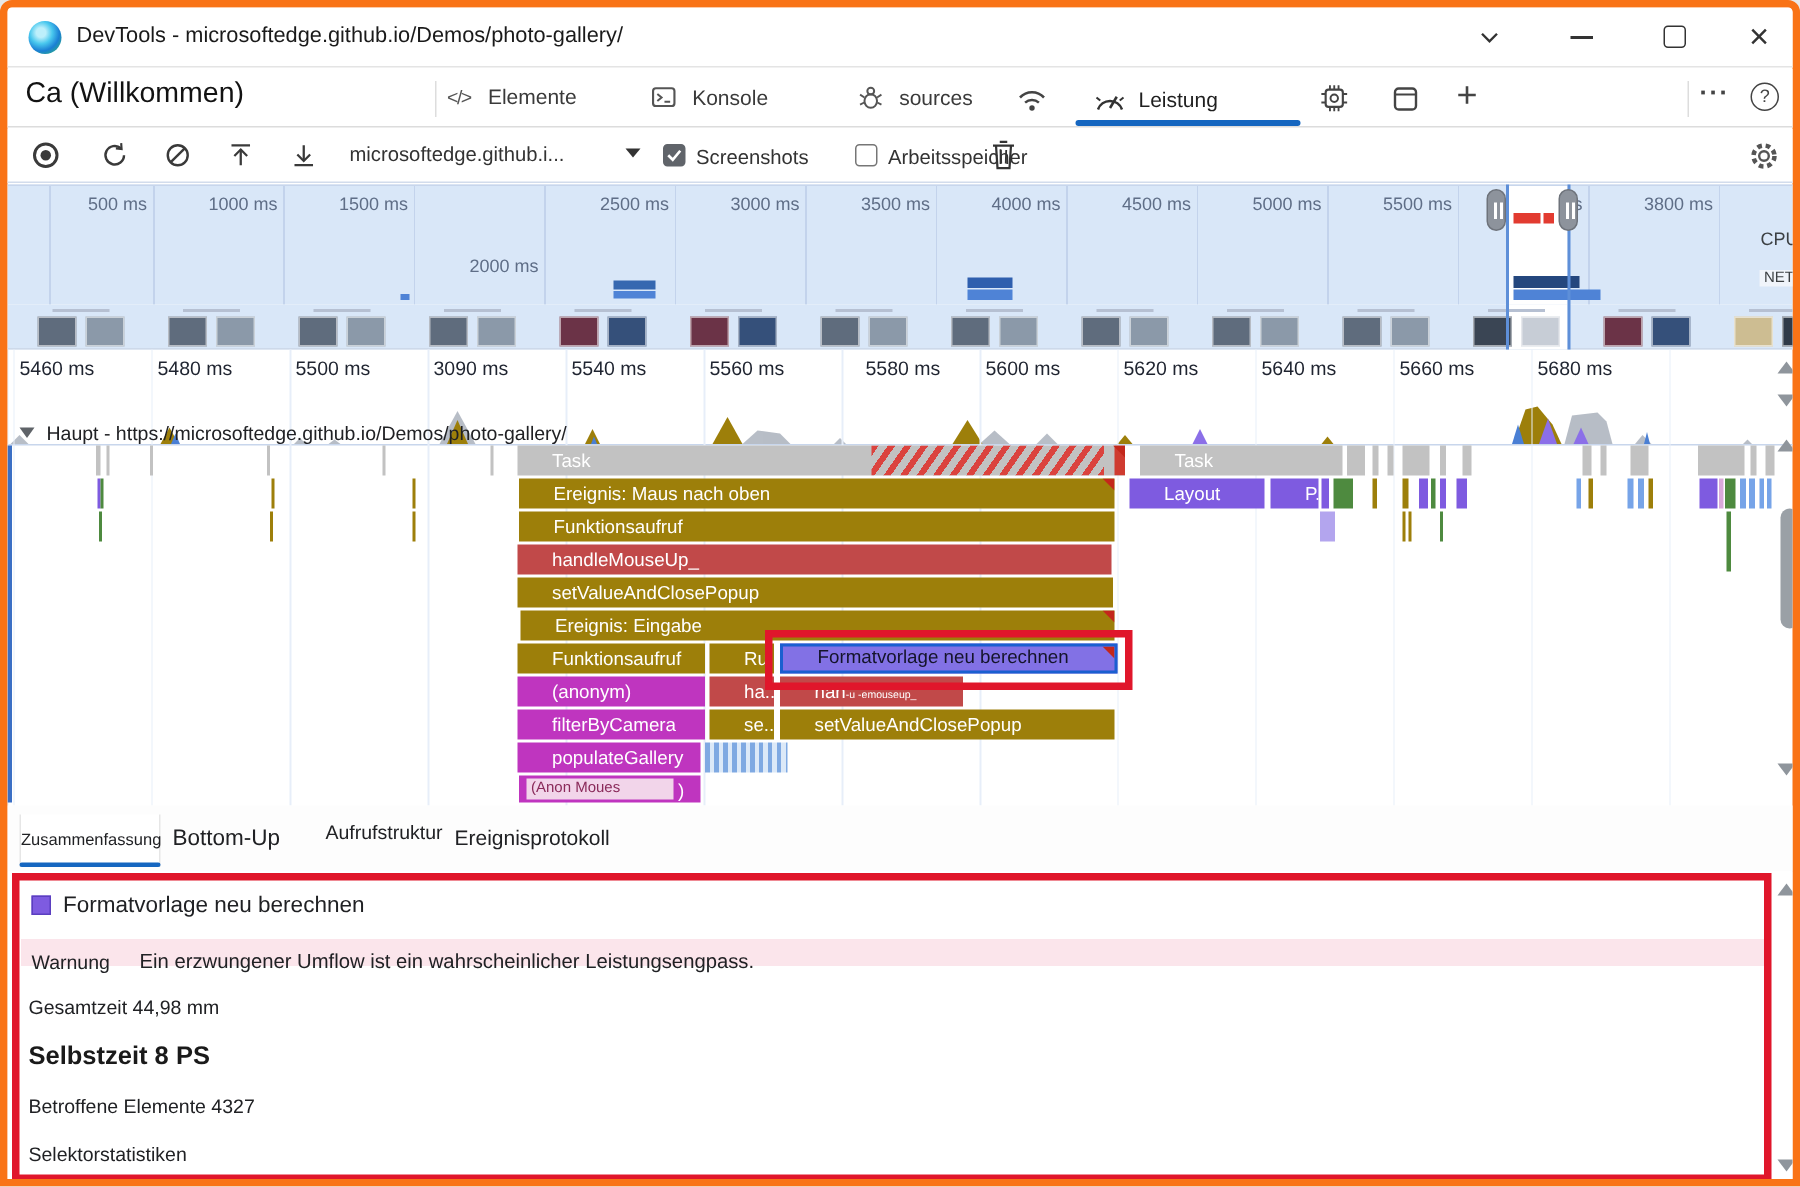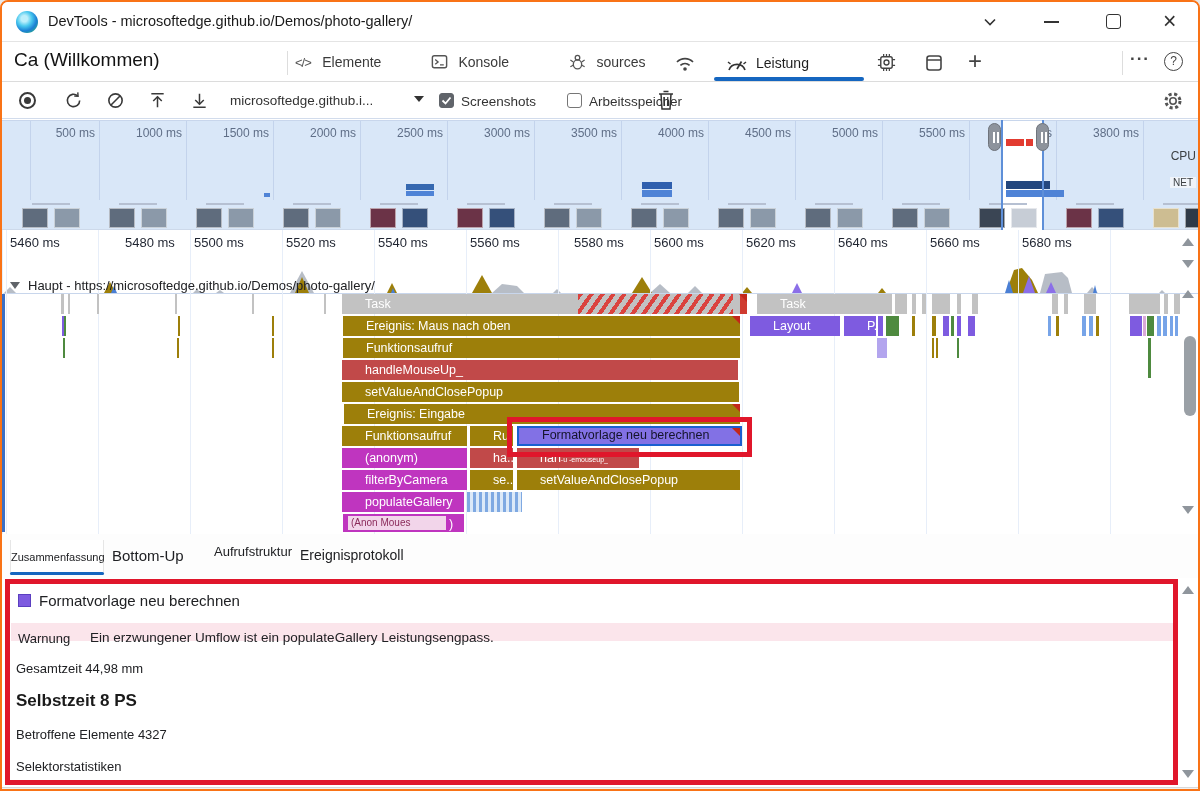--- a/index.html
+++ b/index.html
@@ -1,18 +1,18 @@
 <!DOCTYPE html>
 <html><head>
 <meta charset="utf-8">
 <style>
   html,body{margin:0;padding:0;background:#e8e8e8;}
   *{box-sizing:border-box;}
   .screen{position:relative;width:1200px;height:791px;background:#fff;
-    font-family:"Liberation Sans",sans-serif;border:2px solid #f97316;
+    font-family:"Liberation Sans",sans-serif;border:5px solid #f97316;
     border-radius:8px 8px 0 0;overflow:hidden;}
   .abs{position:absolute;}
   svg{display:block;}
 
   
   .titlebar{left:0;top:0;width:1200px;height:40px;background:#fff;border-bottom:1px solid #e4e4e4;}
   .title-text{left:46px;top:11px;font-size:14.5px;color:#1a1a1a;}
   .logo{left:14px;top:9px;width:22px;height:22px;border-radius:50%;
     background:radial-gradient(circle at 38% 35%, #bdeffb 0 16%, #49c8ee 38%, #1b7fd4 62%, #34c759 100%);}
   .winbtn{color:#333;}
@@ -248,21 +248,21 @@
         <circle cx="11" cy="11" r="3.2" fill="#fff" stroke="#555" stroke-width="1.6"></circle>
       </svg>
     </div>
   </div>
 
   <div class="abs overview">
     <div id="ov-ruler">
         <div class="ov-label" style="left:21px;">500 ms</div>
         <div class="ov-label" style="left:108px;">1000 ms</div>
         <div class="ov-label" style="left:195px;">1500 ms</div>
-        <div class="ov-label" style="left:282px;">2000 ms</div>
+        <div class="ov-label" style="left:282px;margin-top:41px;">2000 ms</div>
         <div class="ov-label" style="left:369px;">2500 ms</div>
         <div class="ov-label" style="left:456px;">3000 ms</div>
         <div class="ov-label" style="left:543px;">3500 ms</div>
         <div class="ov-label" style="left:630px;">4000 ms</div>
         <div class="ov-label" style="left:717px;">4500 ms</div>
         <div class="ov-label" style="left:804px;">5000 ms</div>
         <div class="ov-label" style="left:891px;">5500 ms</div>
         <div class="ov-label" style="left:978px;">6000 ms</div>
         <div class="ov-label" style="left:1065px;">3800 ms</div>
       </div>
@@ -407,23 +407,23 @@
           <div class="thumb" style="left:42px;background:#2f3a48;"></div>
         </div>
       </div>
   </div>
 
   <div class="abs lower-grid"></div>
 
   <div class="abs" style="left:0;top:228px;width:1200px;height:26px;">
     <div id="dt-ruler">
         <div class="dt-label" style="left:8px;">5460 ms</div>
-        <div class="dt-label" style="left:100px;margin-left:23px;">5480 ms</div>
+        <div class="dt-label" style="left:100px;">5480 ms</div>
         <div class="dt-label" style="left:192px;">5500 ms</div>
-        <div class="dt-label" style="left:284px;">5520 ms</div>
+        <div class="dt-label" style="left:284px;">3090 ms</div>
         <div class="dt-label" style="left:376px;">5540 ms</div>
         <div class="dt-label" style="left:468px;">5560 ms</div>
         <div class="dt-label" style="left:572px;">5580 ms</div>
         <div class="dt-label" style="left:652px;">5600 ms</div>
         <div class="dt-label" style="left:744px;">5620 ms</div>
         <div class="dt-label" style="left:836px;">5640 ms</div>
         <div class="dt-label" style="left:928px;">5660 ms</div>
         <div class="dt-label" style="left:1020px;">5680 ms</div>
       </div>
     <div class="abs tri-up" style="left:1180px;top:8px;"></div>
@@ -585,21 +585,21 @@
     <div class="abs btab" style="left:212px;top:10px;font-size:13px;">Aufrufstruktur</div>
     <div class="abs btab" style="left:298px;top:13px;font-size:14px;">Ereignisprotokoll</div>
   </div>
 
   <div class="abs summary">
     <div class="abs swatch" style="left:16px;top:16px;"></div>
     <div class="abs" style="left:37px;top:14px;font-size:15px;color:#202124;">Formatvorlage neu berechnen</div>
 
     <div class="abs warn-band" style="left:9px;top:45px;width:1163px;height:18px;">
       <span class="abs sum-text" style="left:7px;top:8px;">Warnung</span>
-      <span class="abs" style="left:79px;top:7px;font-size:13.5px;color:#202124;">Ein erzwungener Umflow ist ein populateGallery Leistungsengpass.</span>
+      <span class="abs" style="left:79px;top:7px;font-size:13.5px;color:#202124;">Ein erzwungener Umflow ist ein wahrscheinlicher Leistungsengpass.</span>
     </div>
 
     <div class="abs sum-text" style="left:14px;top:83px;">Gesamtzeit 44,98 mm</div>
     <div class="abs" style="left:14px;top:113px;font-size:17px;font-weight:bold;color:#1a1a1a;">Selbstzeit 8 PS</div>
     <div class="abs sum-text" style="left:14px;top:149px;">Betroffene Elemente 4327</div>
     <div class="abs sum-text" style="left:14px;top:181px;">Selektorstatistiken</div>
 
     <div class="abs tri-up" style="left:1180px;top:8px;"></div>
     <div class="abs tri-down" style="left:1180px;top:192px;"></div>
   </div>

